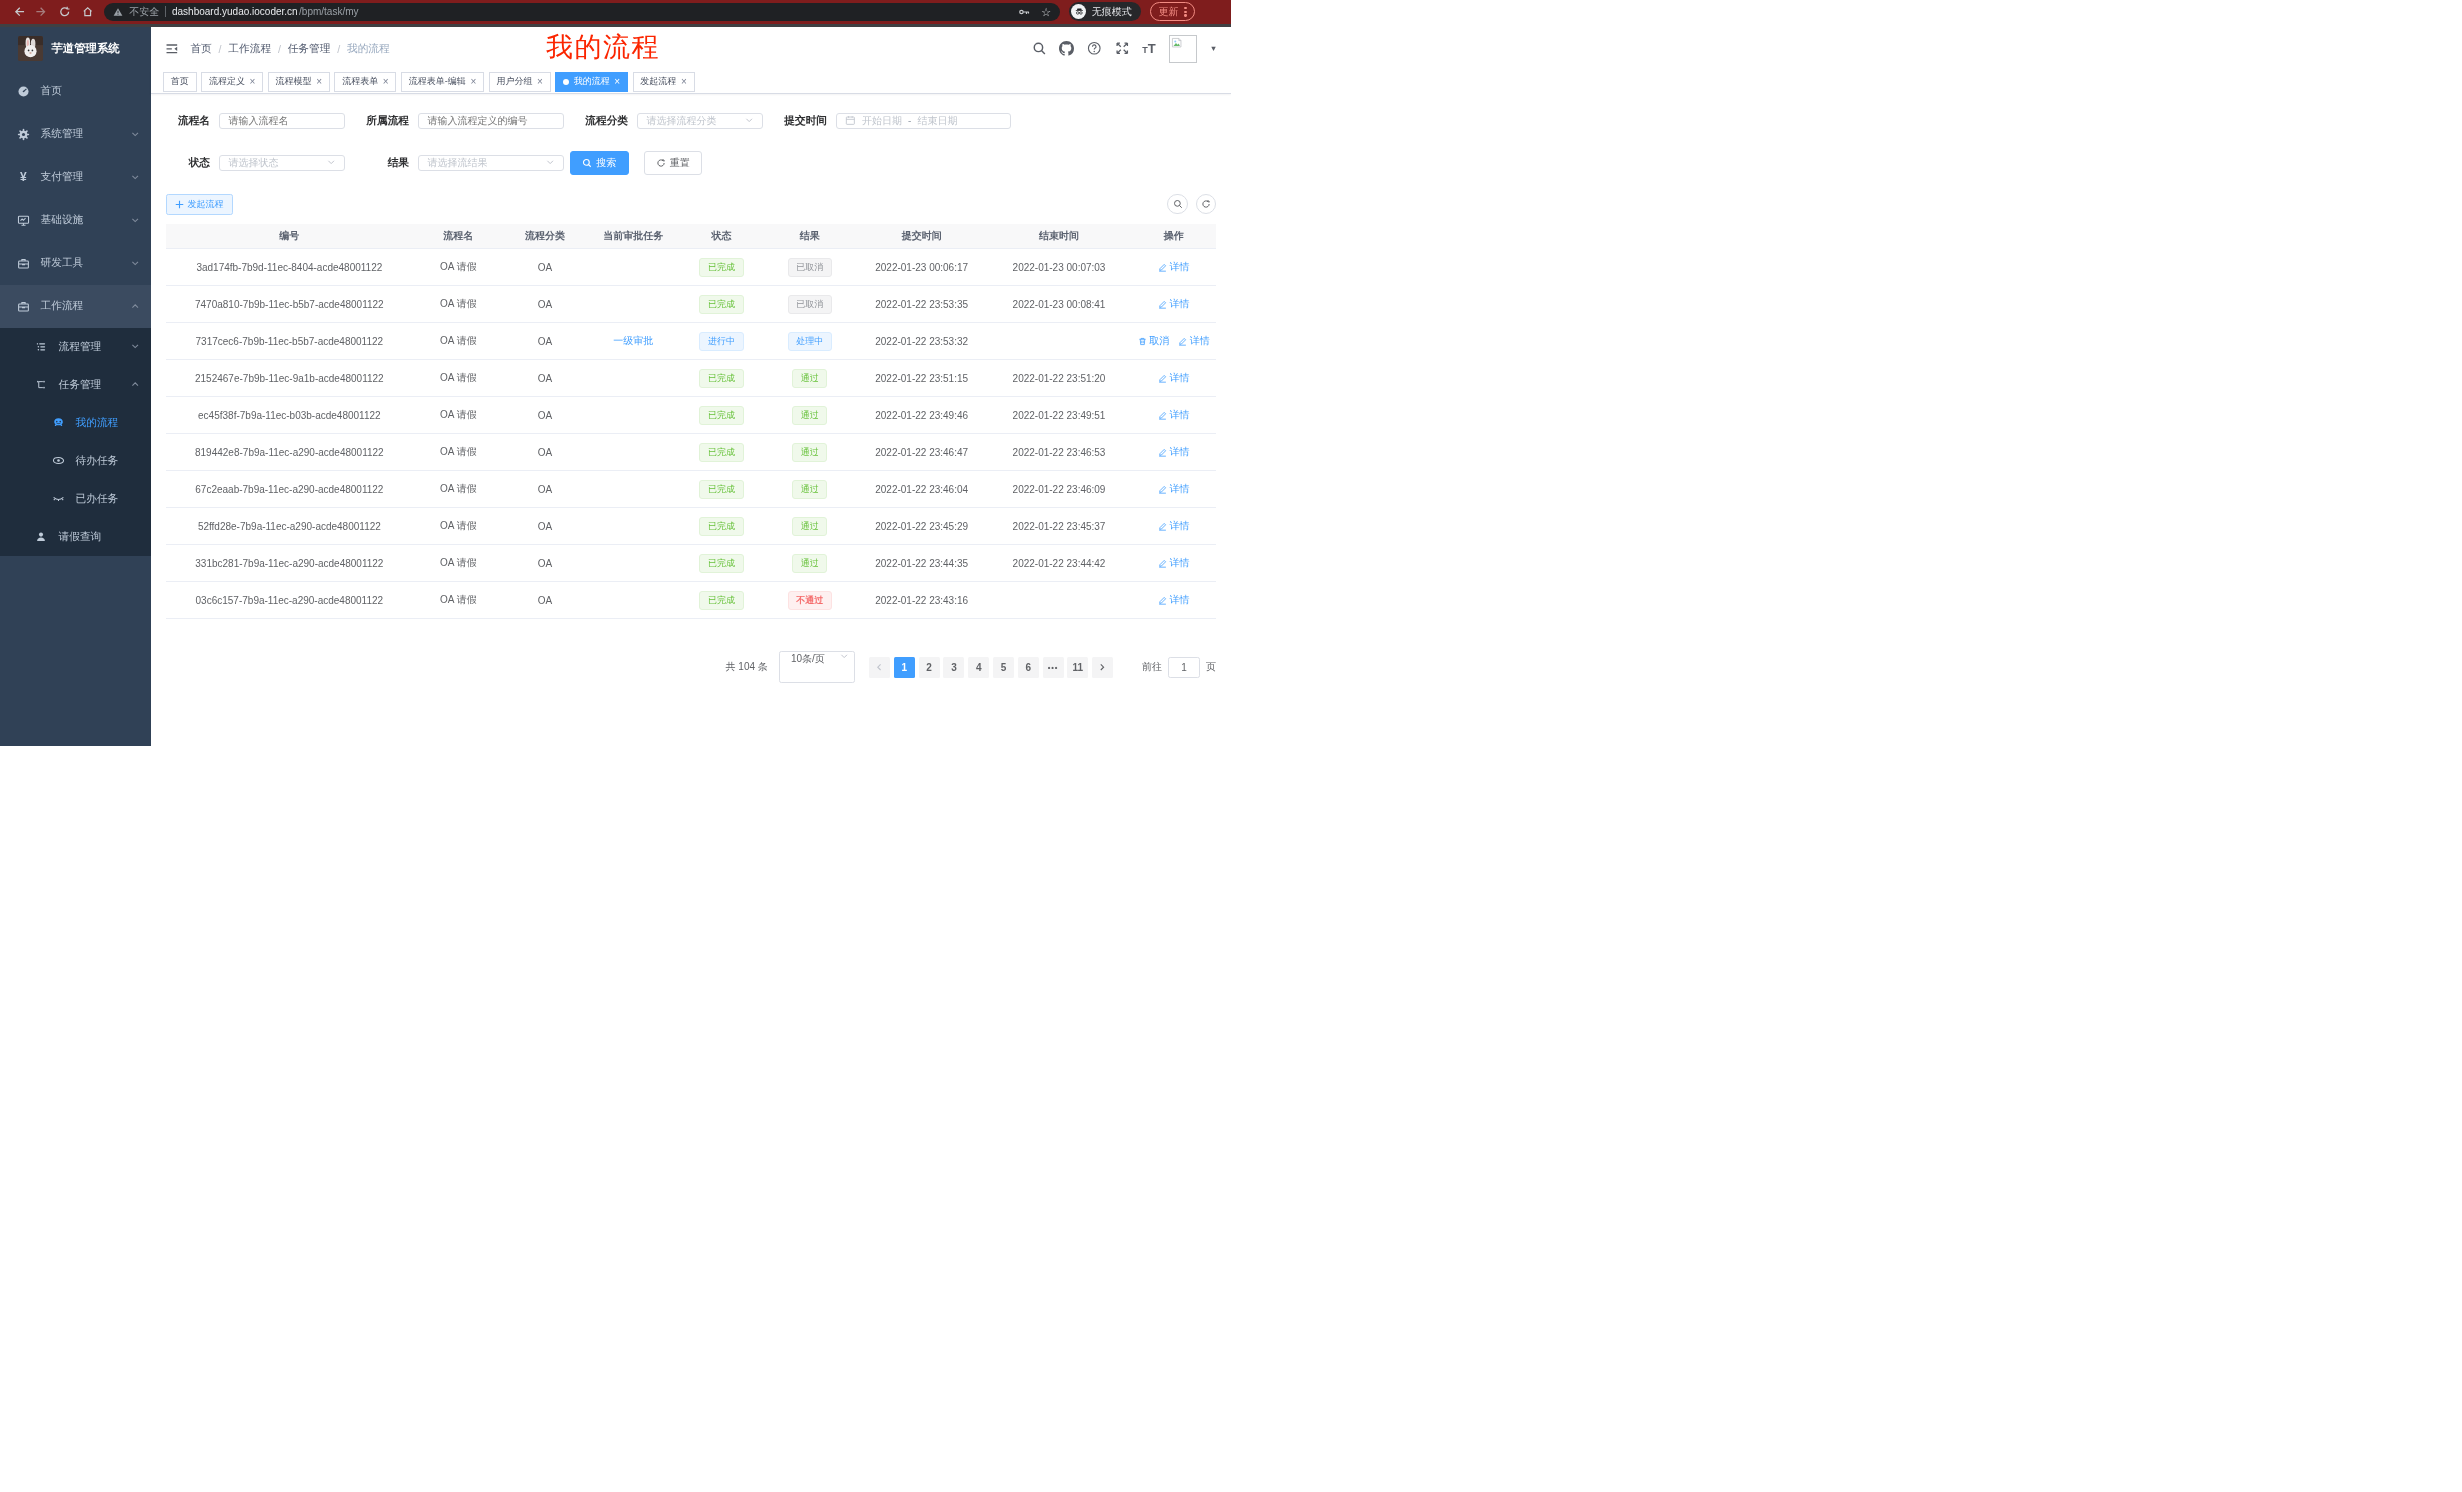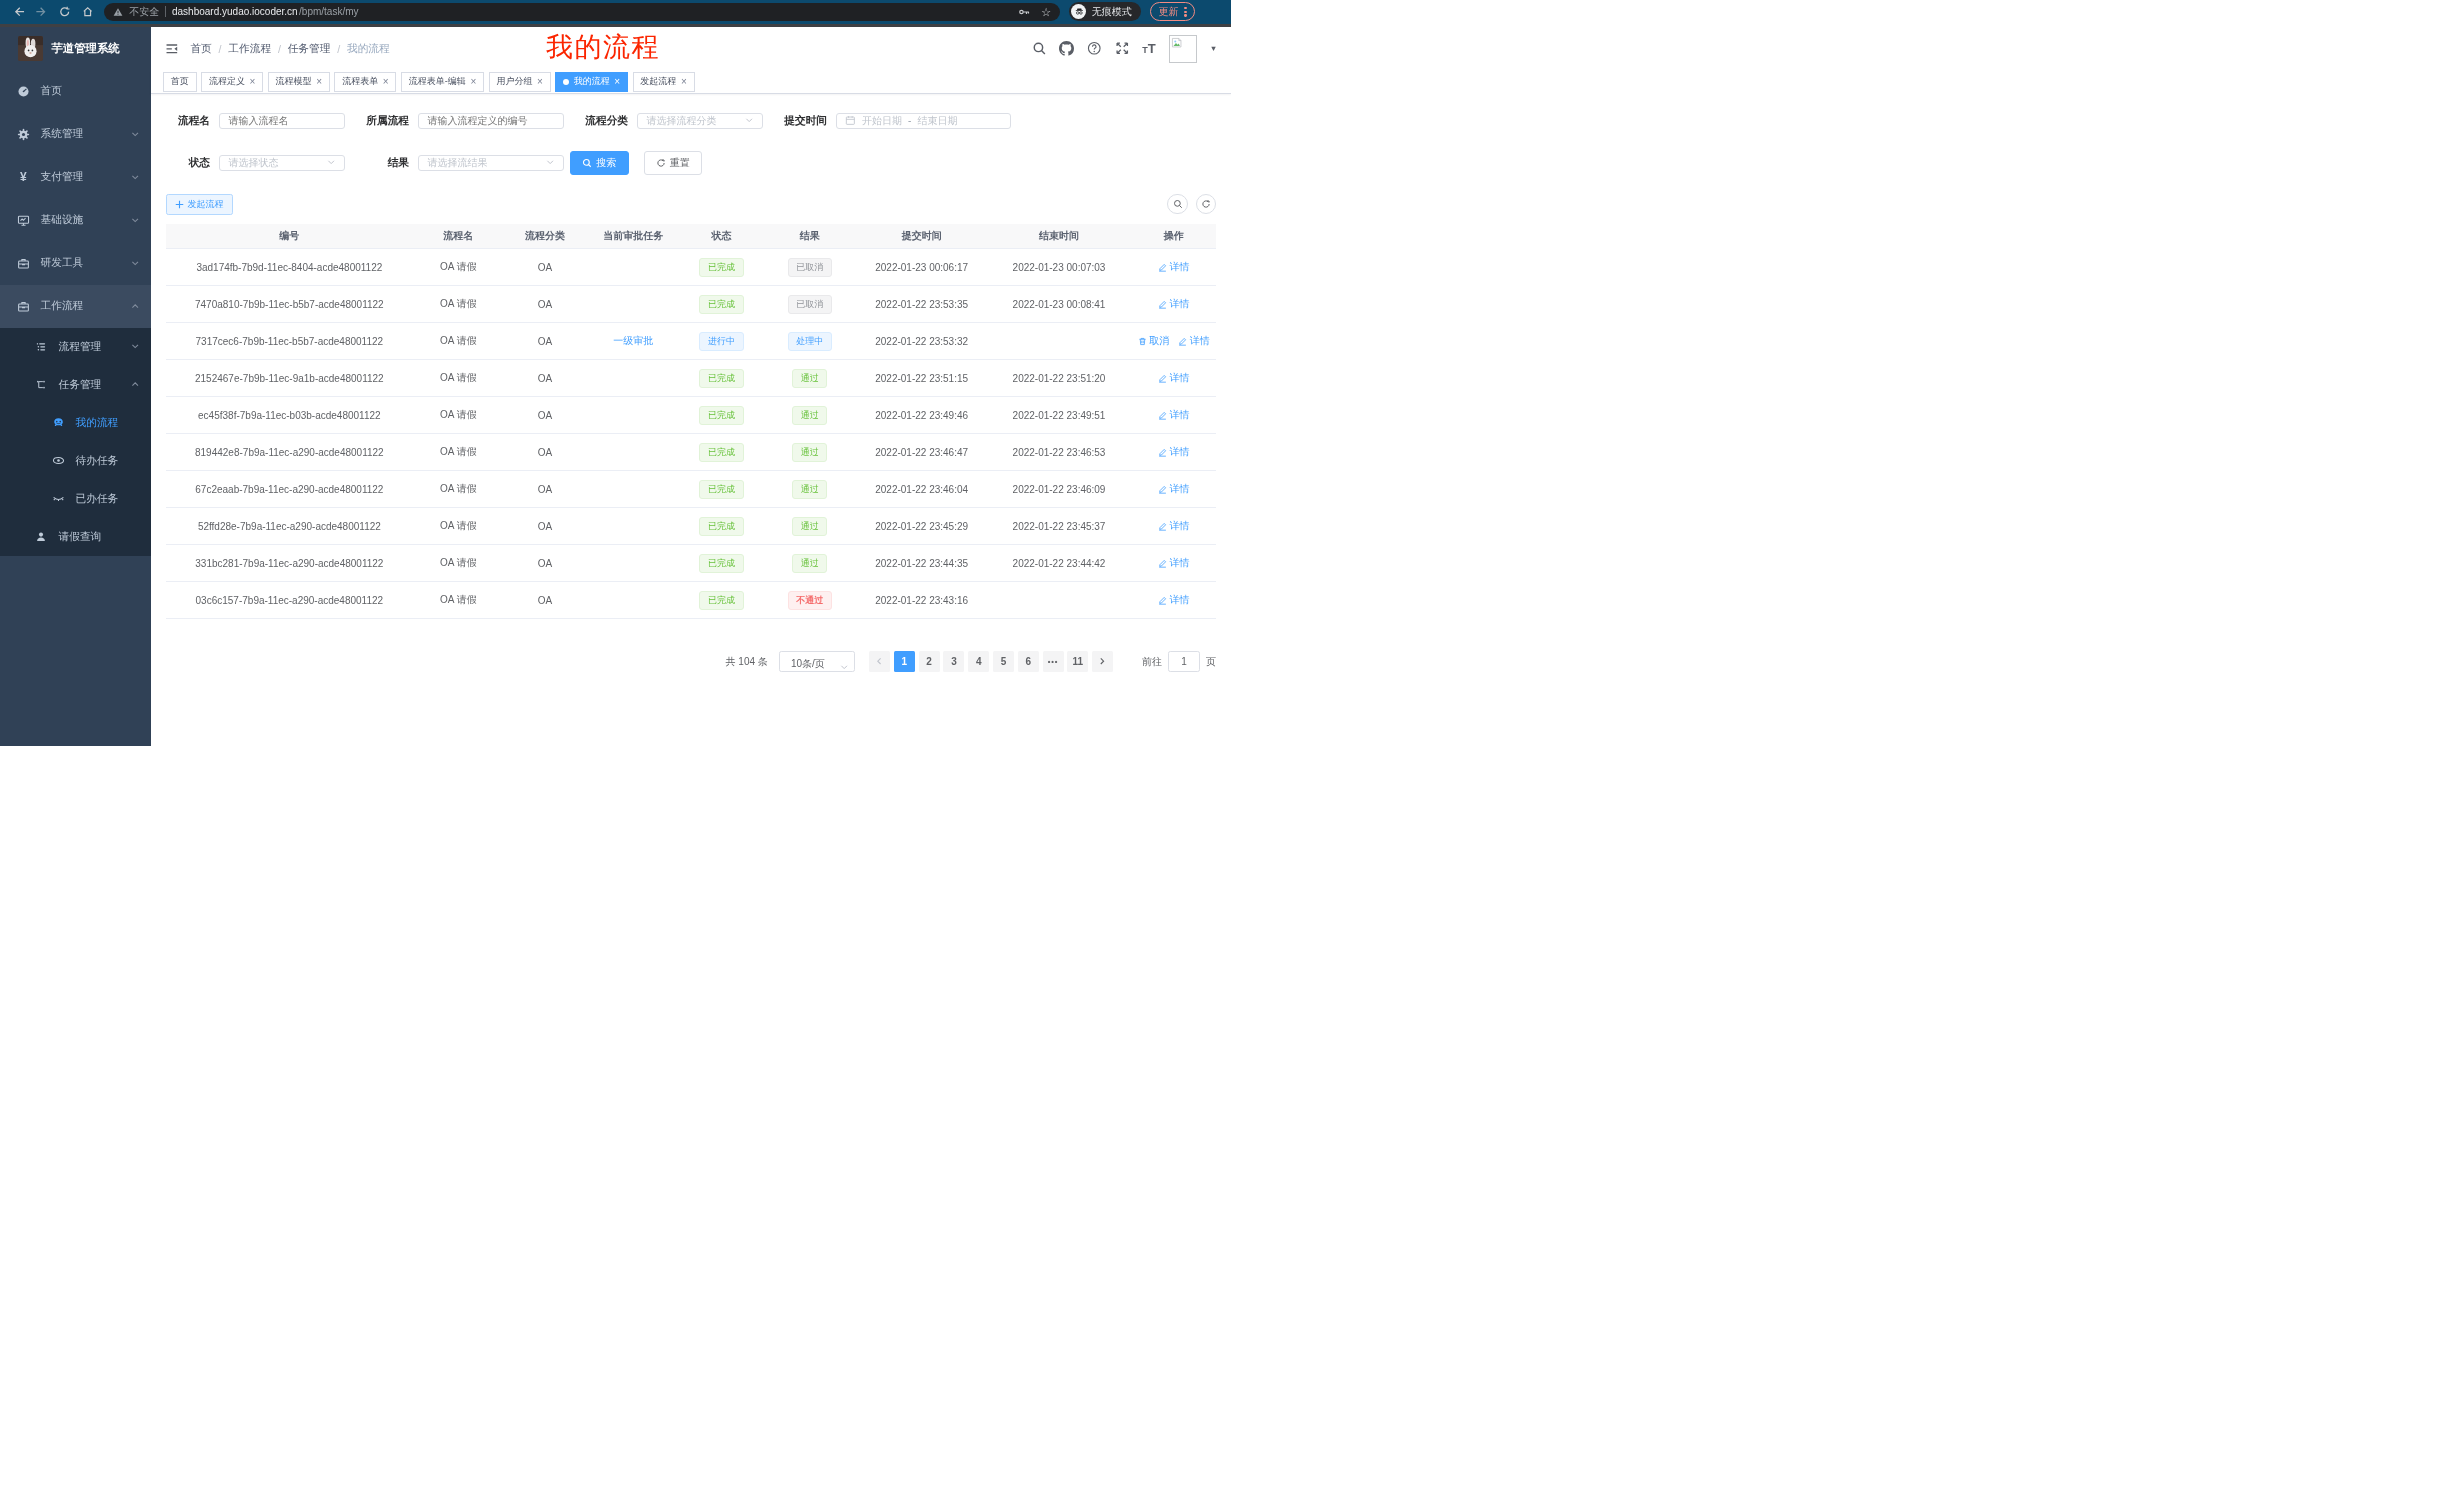--- a/index.html
+++ b/index.html
@@ -1,21 +1,21 @@
 <!DOCTYPE html>
 <html style="font-size:12px"><head>
 <meta charset="utf-8">
 <style>
   * { margin:0; padding:0; box-sizing:border-box; }
   html,body { width:1231px; height:746px; overflow:hidden; background:#fff;
     font-family:"Liberation Sans","DejaVu Sans",sans-serif; }
   .page { width:1231px; height:746px; display:flex; flex-direction:column; }
 
   
-  .browser { height:23.6px; background:#0c4a6e; display:flex; align-items:center; padding:0 7.6px; flex:none; }
+  .browser { height:23.6px; background:#7f1d1d; display:flex; align-items:center; padding:0 7.6px; flex:none; }
   .bstrip { height:3px; background:#3f4043; flex:none; }
   .nav-ic { width:23px; height:20px; display:flex; align-items:center; justify-content:center; color:#c7cacd; flex:none; }
   .urlpill { margin-left:4.6px; width:956px; height:17.5px; background:#1f2124; border-radius:9px;
     display:flex; align-items:center; padding:0 9px; gap:6px; flex:none; }
   .sec-txt { color:#9aa0a6; font-size:10px; }
   .url-sep { width:0.8px; height:10.7px; background:#5f6368; }
   .url-domain { color:#e8eaed; font-size:10px; }
   .url-path { color:#9aa0a6; font-size:10px; margin-left:-4.6px; }
   .pill-right { margin-left:auto; display:flex; align-items:center; gap:10.7px; color:#c7cacd; }
   .incog { margin-left:9px; height:19px; background:#26272a; border-radius:10px; display:flex; align-items:center;
@@ -99,21 +99,21 @@
   .badge { display:inline-block; padding:0 7.6px; height:19px; line-height:17.5px; border:0.8px solid; border-radius:3px; font-size:9px; }
   .t-s { color:#67c23a; background:#f0f9eb; border-color:#e1f3d8; }
   .t-i { color:#909399; background:#f4f4f5; border-color:#e9e9eb; }
   .t-p { color:#409eff; background:#ecf5ff; border-color:#d9ecff; }
   .t-d { color:#f56c6c; background:#fef0f0; border-color:#fde2e2;font-weight:bold; }
   .alink { color:#409eff; font-size:10px; display:inline-flex; align-items:center; gap:2.3px; margin:0 4.6px; cursor:pointer; text-decoration:none; }
   .tasklink { color:#409eff; cursor:pointer; }
 
   .pager { margin-top:32px; display:flex; align-items:center; justify-content:flex-end; font-size:10px; color:#606266; }
   .ptotal { margin-right:11.4px; }
-  .psel { width:76px; height:21px; border:0.8px solid #dcdfe6; border-radius:2.3px; display:flex; align-items:flex-end;
+  .psel { width:76px; height:32px; border:0.8px solid #dcdfe6; border-radius:2.3px; display:flex; align-items:flex-start;
     padding:0 6px 0 10.7px; color:#606266; margin-right:12px; cursor:pointer; }
   .psel .chv { margin-left:auto; color:#c0c4cc; display:flex; }
   .pbtn { min-width:21px; height:21px; background:#f4f4f5; border-radius:1.5px; display:flex; align-items:center;
     justify-content:center; margin:0 1.9px; font-weight:600; color:#606266; cursor:pointer; padding:0 3px; }
   .pbtn.on { background:#409eff; color:#fff; }
   .pbtn.dis { color:#c0c4cc; }
   .goto { display:flex; align-items:center; gap:6px; margin-left:27px; }
   .ginput { width:32px; height:21px; border:0.8px solid #dcdfe6; border-radius:2.3px; text-align:center; font-size:10px; color:#606266; }
   svg { display:block; }
 </style>

